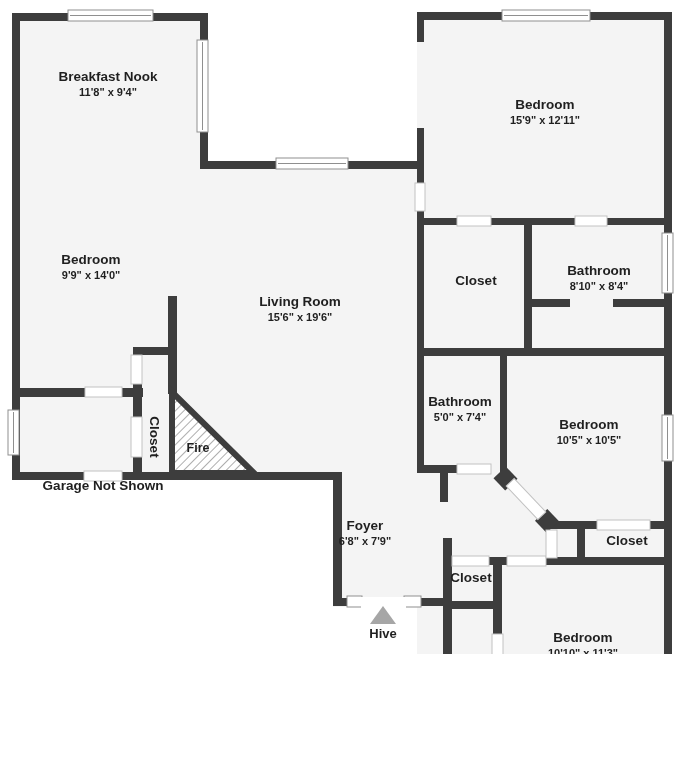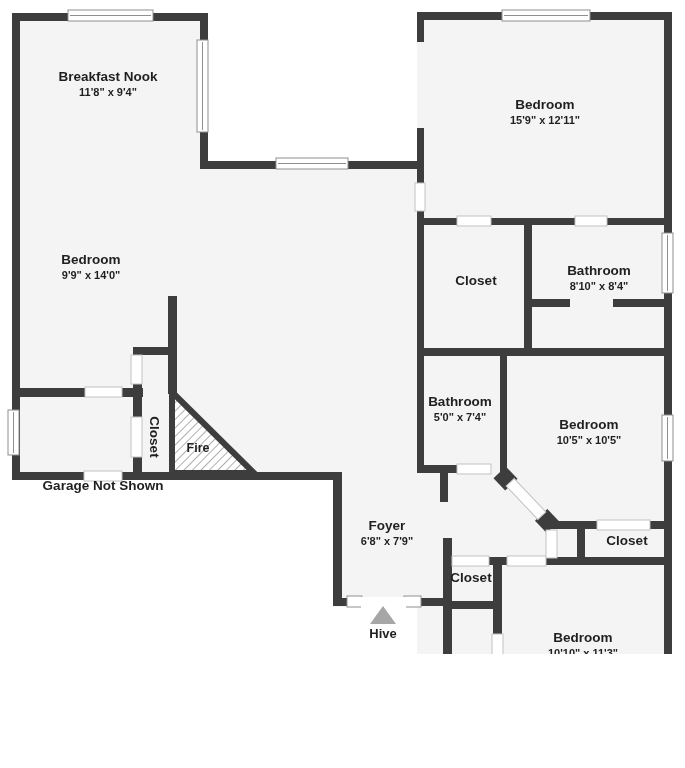--- a/index.html
+++ b/index.html
@@ -145,20 +145,24 @@
   </svg>
 
   <div class="room-label" style="left:108px;top:84px">
     <div class="rname">Breakfast Nook</div>
     <div class="rdims">11'8" x 9'4"</div>
   </div>
   <div class="room-label" style="left:91px;top:267px">
     <div class="rname">Bedroom</div>
     <div class="rdims">9'9" x 14'0"</div>
   </div>
+  <div class="room-label" style="left:300px;top:309px">
+    <div class="rname">Living Room</div>
+    <div class="rdims">15'6" x 19'6"</div>
+  </div>
   <div class="room-label" style="left:545px;top:112px">
     <div class="rname">Bedroom</div>
     <div class="rdims">15'9" x 12'11"</div>
   </div>
   <div class="room-label" style="left:476px;top:281px">
     <div class="rname">Closet</div>
   </div>
   <div class="room-label" style="left:599px;top:278px">
     <div class="rname">Bathroom</div>
     <div class="rdims">8'10" x 8'4"</div>
@@ -167,21 +171,21 @@
     <div class="rname">Bathroom</div>
     <div class="rdims">5'0" x 7'4"</div>
   </div>
   <div class="room-label" style="left:589px;top:432px">
     <div class="rname">Bedroom</div>
     <div class="rdims">10'5" x 10'5"</div>
   </div>
   <div class="room-label" style="left:627px;top:541px">
     <div class="rname">Closet</div>
   </div>
-  <div class="room-label" style="left:387px;top:533px">
+  <div class="room-label" style="left:365px;top:533px">
     <div class="rname">Foyer</div>
     <div class="rdims">6'8" x 7'9"</div>
   </div>
   <div class="room-label" style="left:471px;top:578px">
     <div class="rname">Closet</div>
   </div>
   <div class="room-label" style="left:471px;top:673px">
     <div class="rname">Closet</div>
   </div>
   <div class="room-label" style="left:583px;top:645px">

